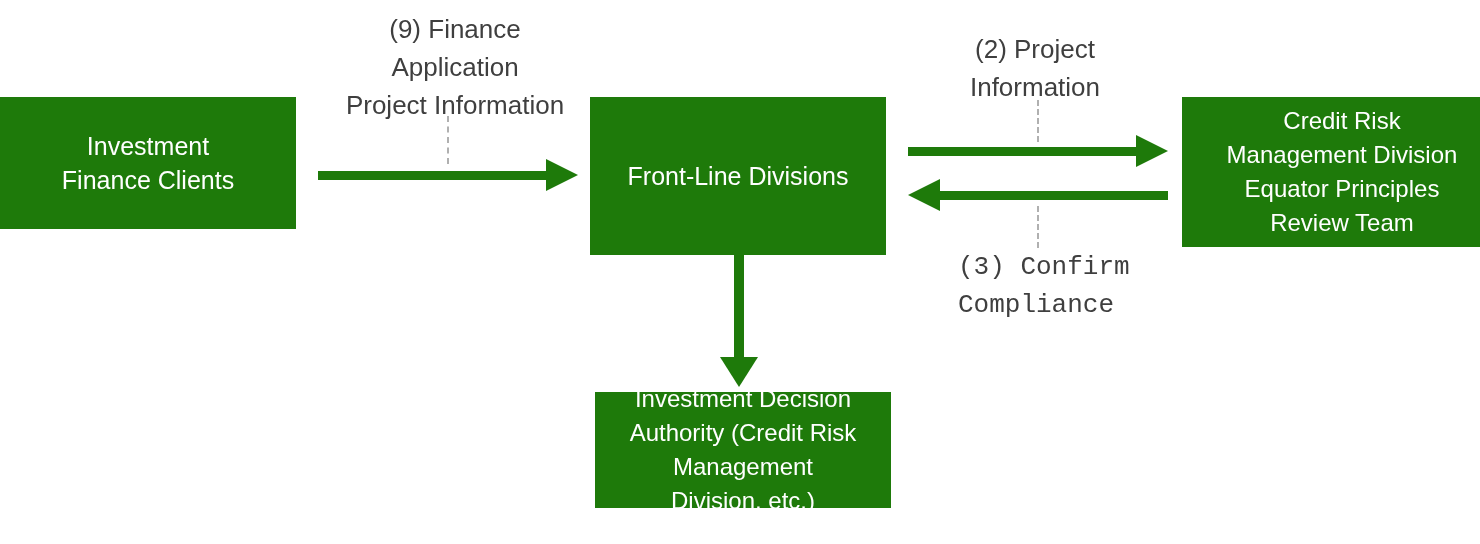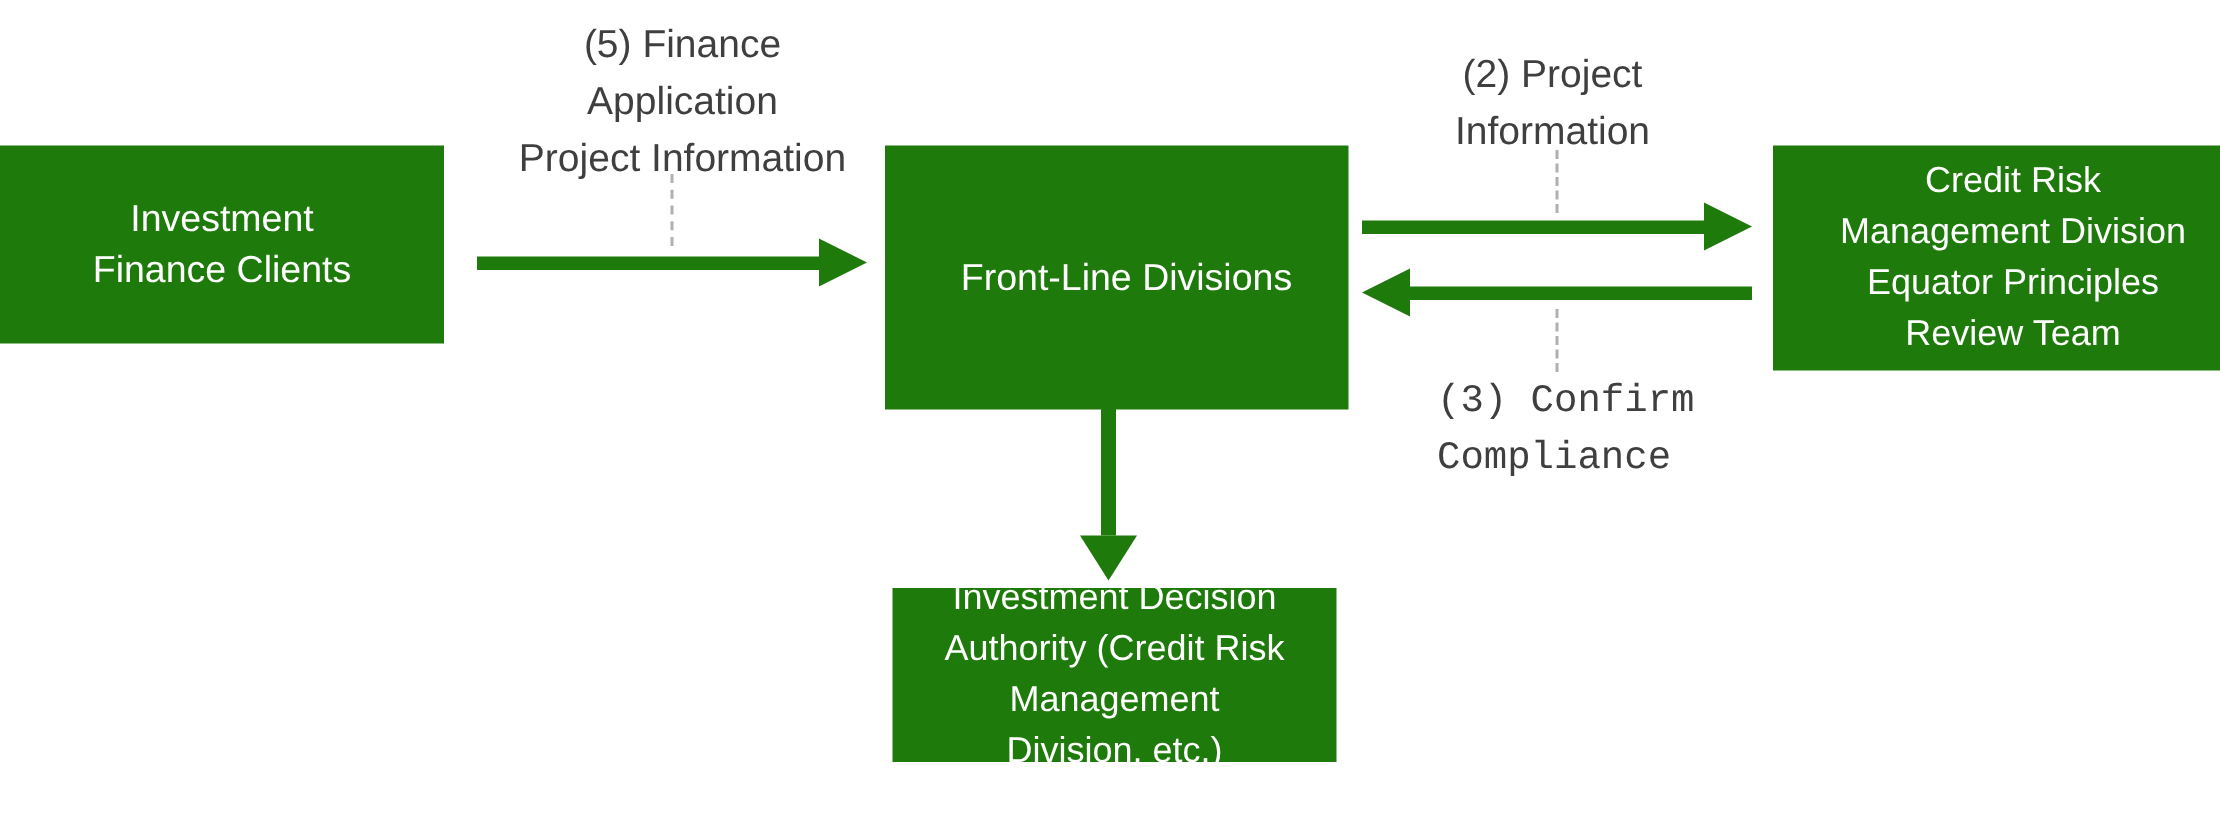--- a/index.html
+++ b/index.html
@@ -22,21 +22,21 @@
     color: var(--box-text, #ffffff);
     display: flex;
     align-items: center;
     justify-content: center;
     text-align: center;
     white-space: pre-line;
     font-size: 25px;
     line-height: 34px;
   }
   .box-clients   { left: 0;     top: 97px;  width: 296px; height: 132px; }
-  .box-frontline { left: 590px; top: 97px;  width: 296px; height: 176px; padding-left: 13px; }
+  .box-frontline { left: 590px; top: 97px;  width: 296px; height: 158px; }
   .box-creditrisk{ left: 1182px;top: 97px;  width: 320px; height: 150px; font-size: 24px; }
   .box-decision  { left: 595px; top: 392px; width: 296px; height: 116px; font-size: 24px; }
 
   
   .flow-label {
     position: absolute;
     color: var(--label, #3f3f3f);
     white-space: pre-line;
     font-size: 26px;
     line-height: 38px;
@@ -122,21 +122,21 @@
   <div class="box box-creditrisk">Credit Risk
 Management Division
 Equator Principles
 Review Team</div>
 
   <div class="box box-decision">Investment Decision
 Authority (Credit Risk
 Management
 Division, etc.)</div>
 
-  <div class="flow-label label-step1">(5) Finance
+  <div class="flow-label label-step1">(9) Finance
 Application
 Project Information</div>
 
   <div class="flow-label label-step2">(2) Project
 Information</div>
 
   <div class="flow-label label-step3">(3) Confirm
 Compliance</div>
 
   <div class="dash dash-step1"></div>

